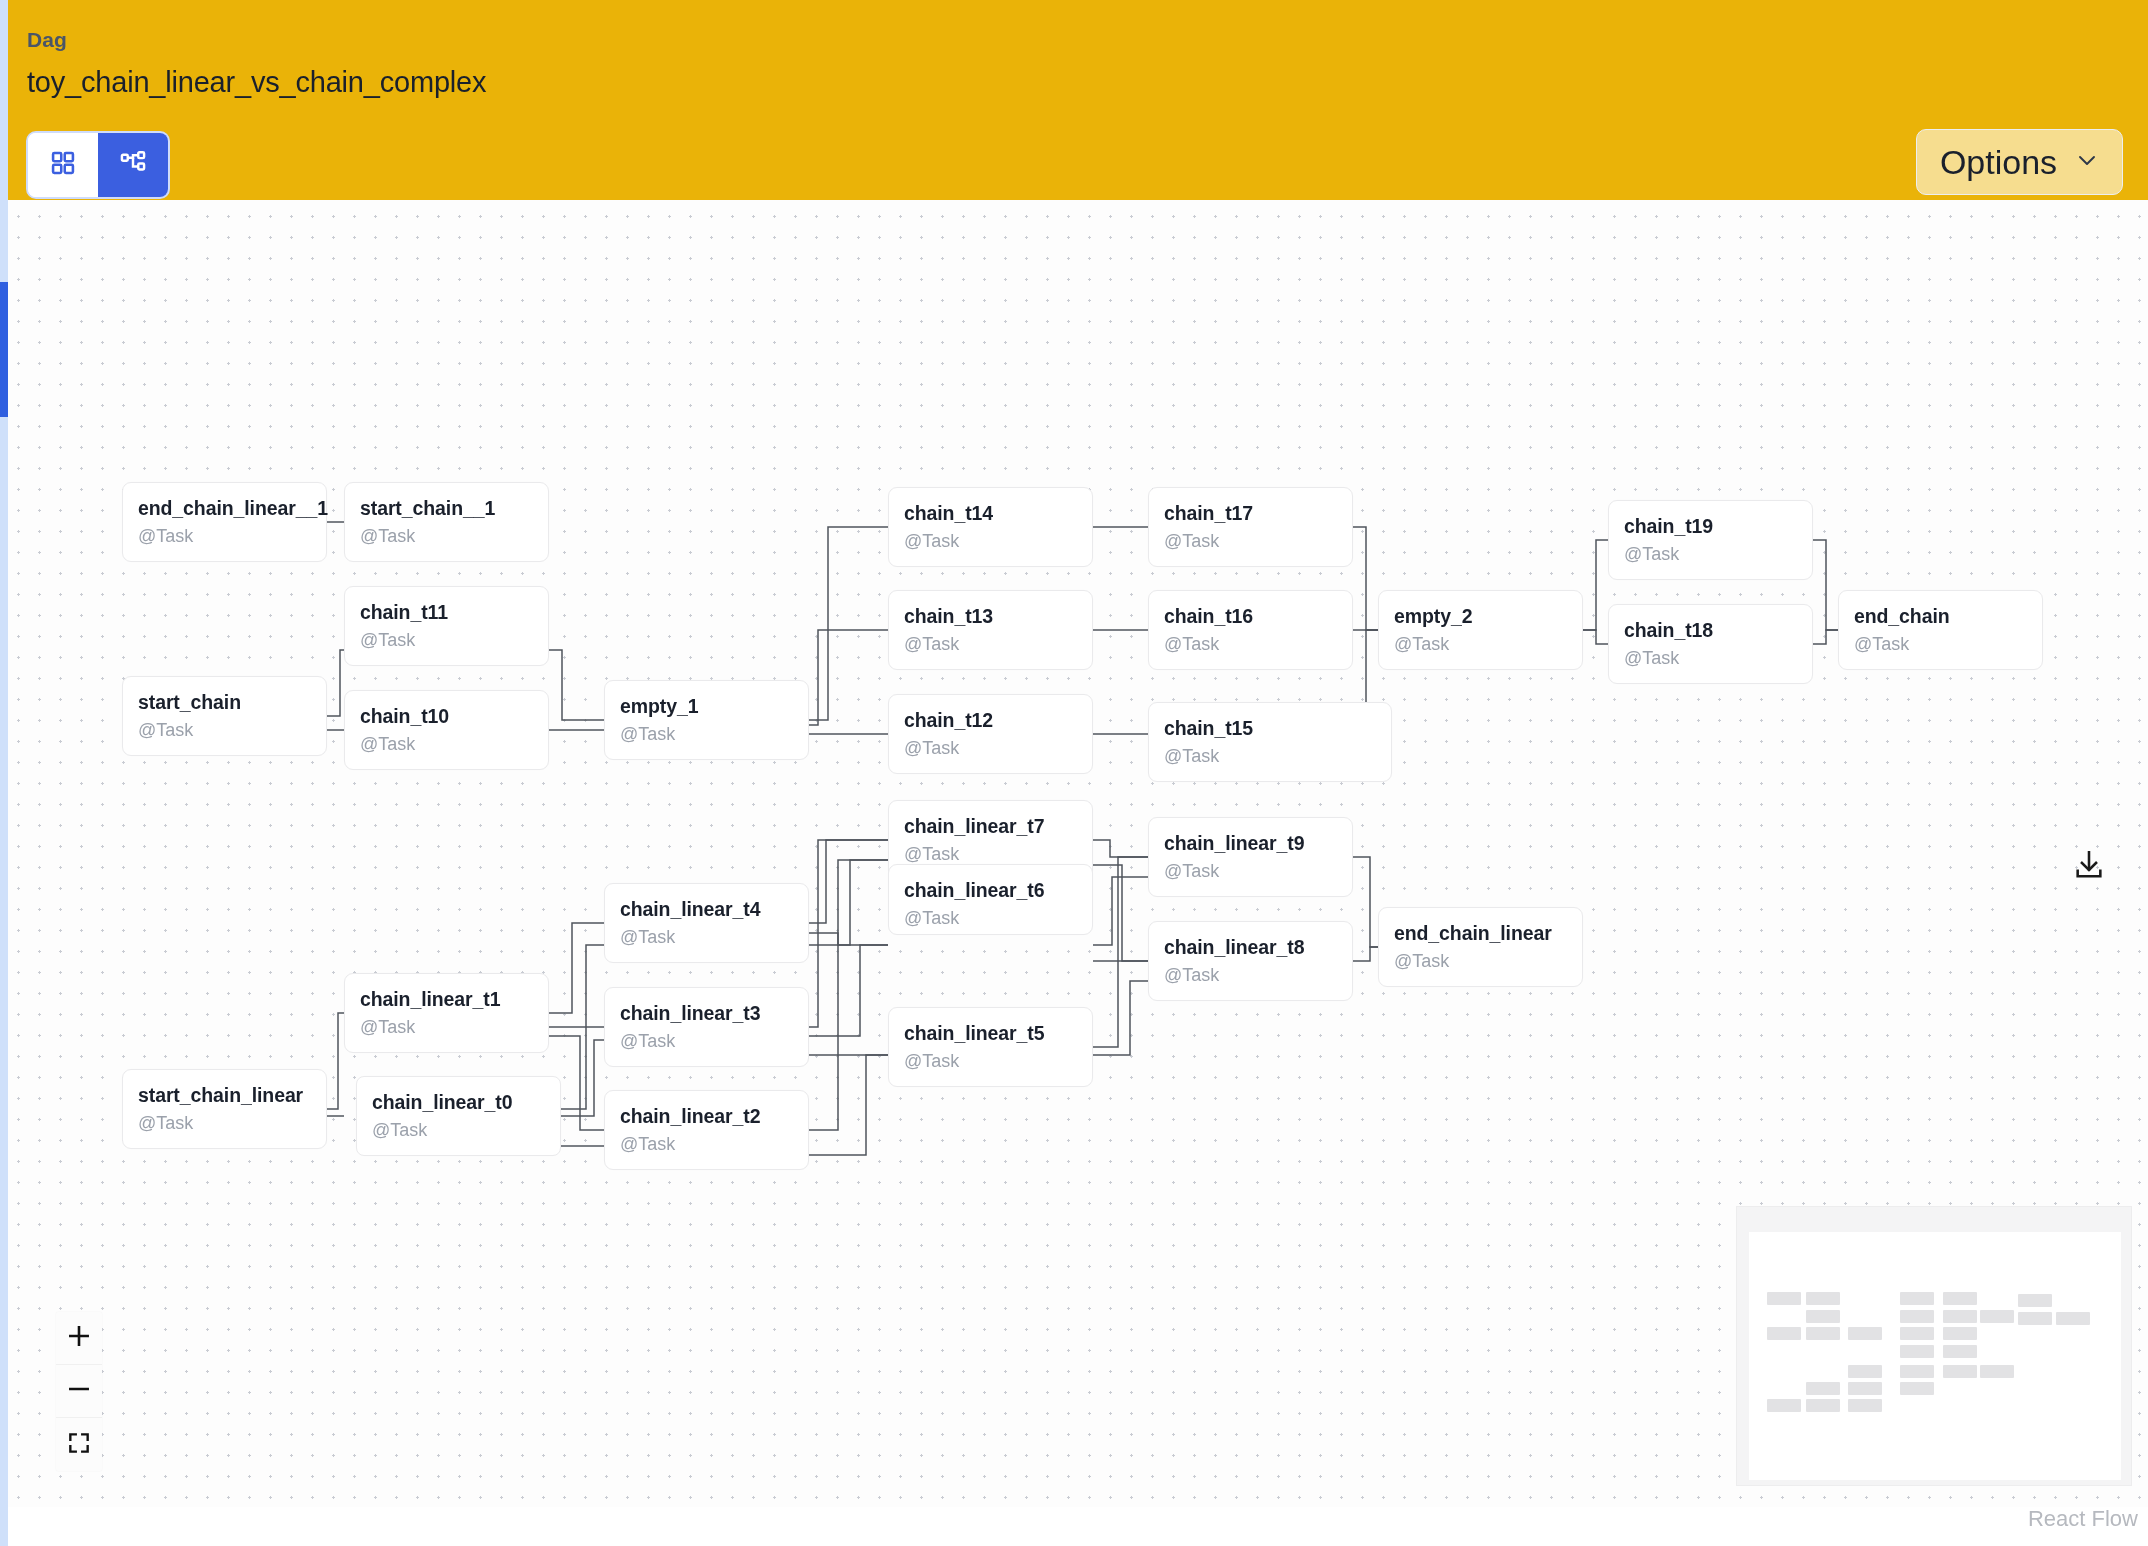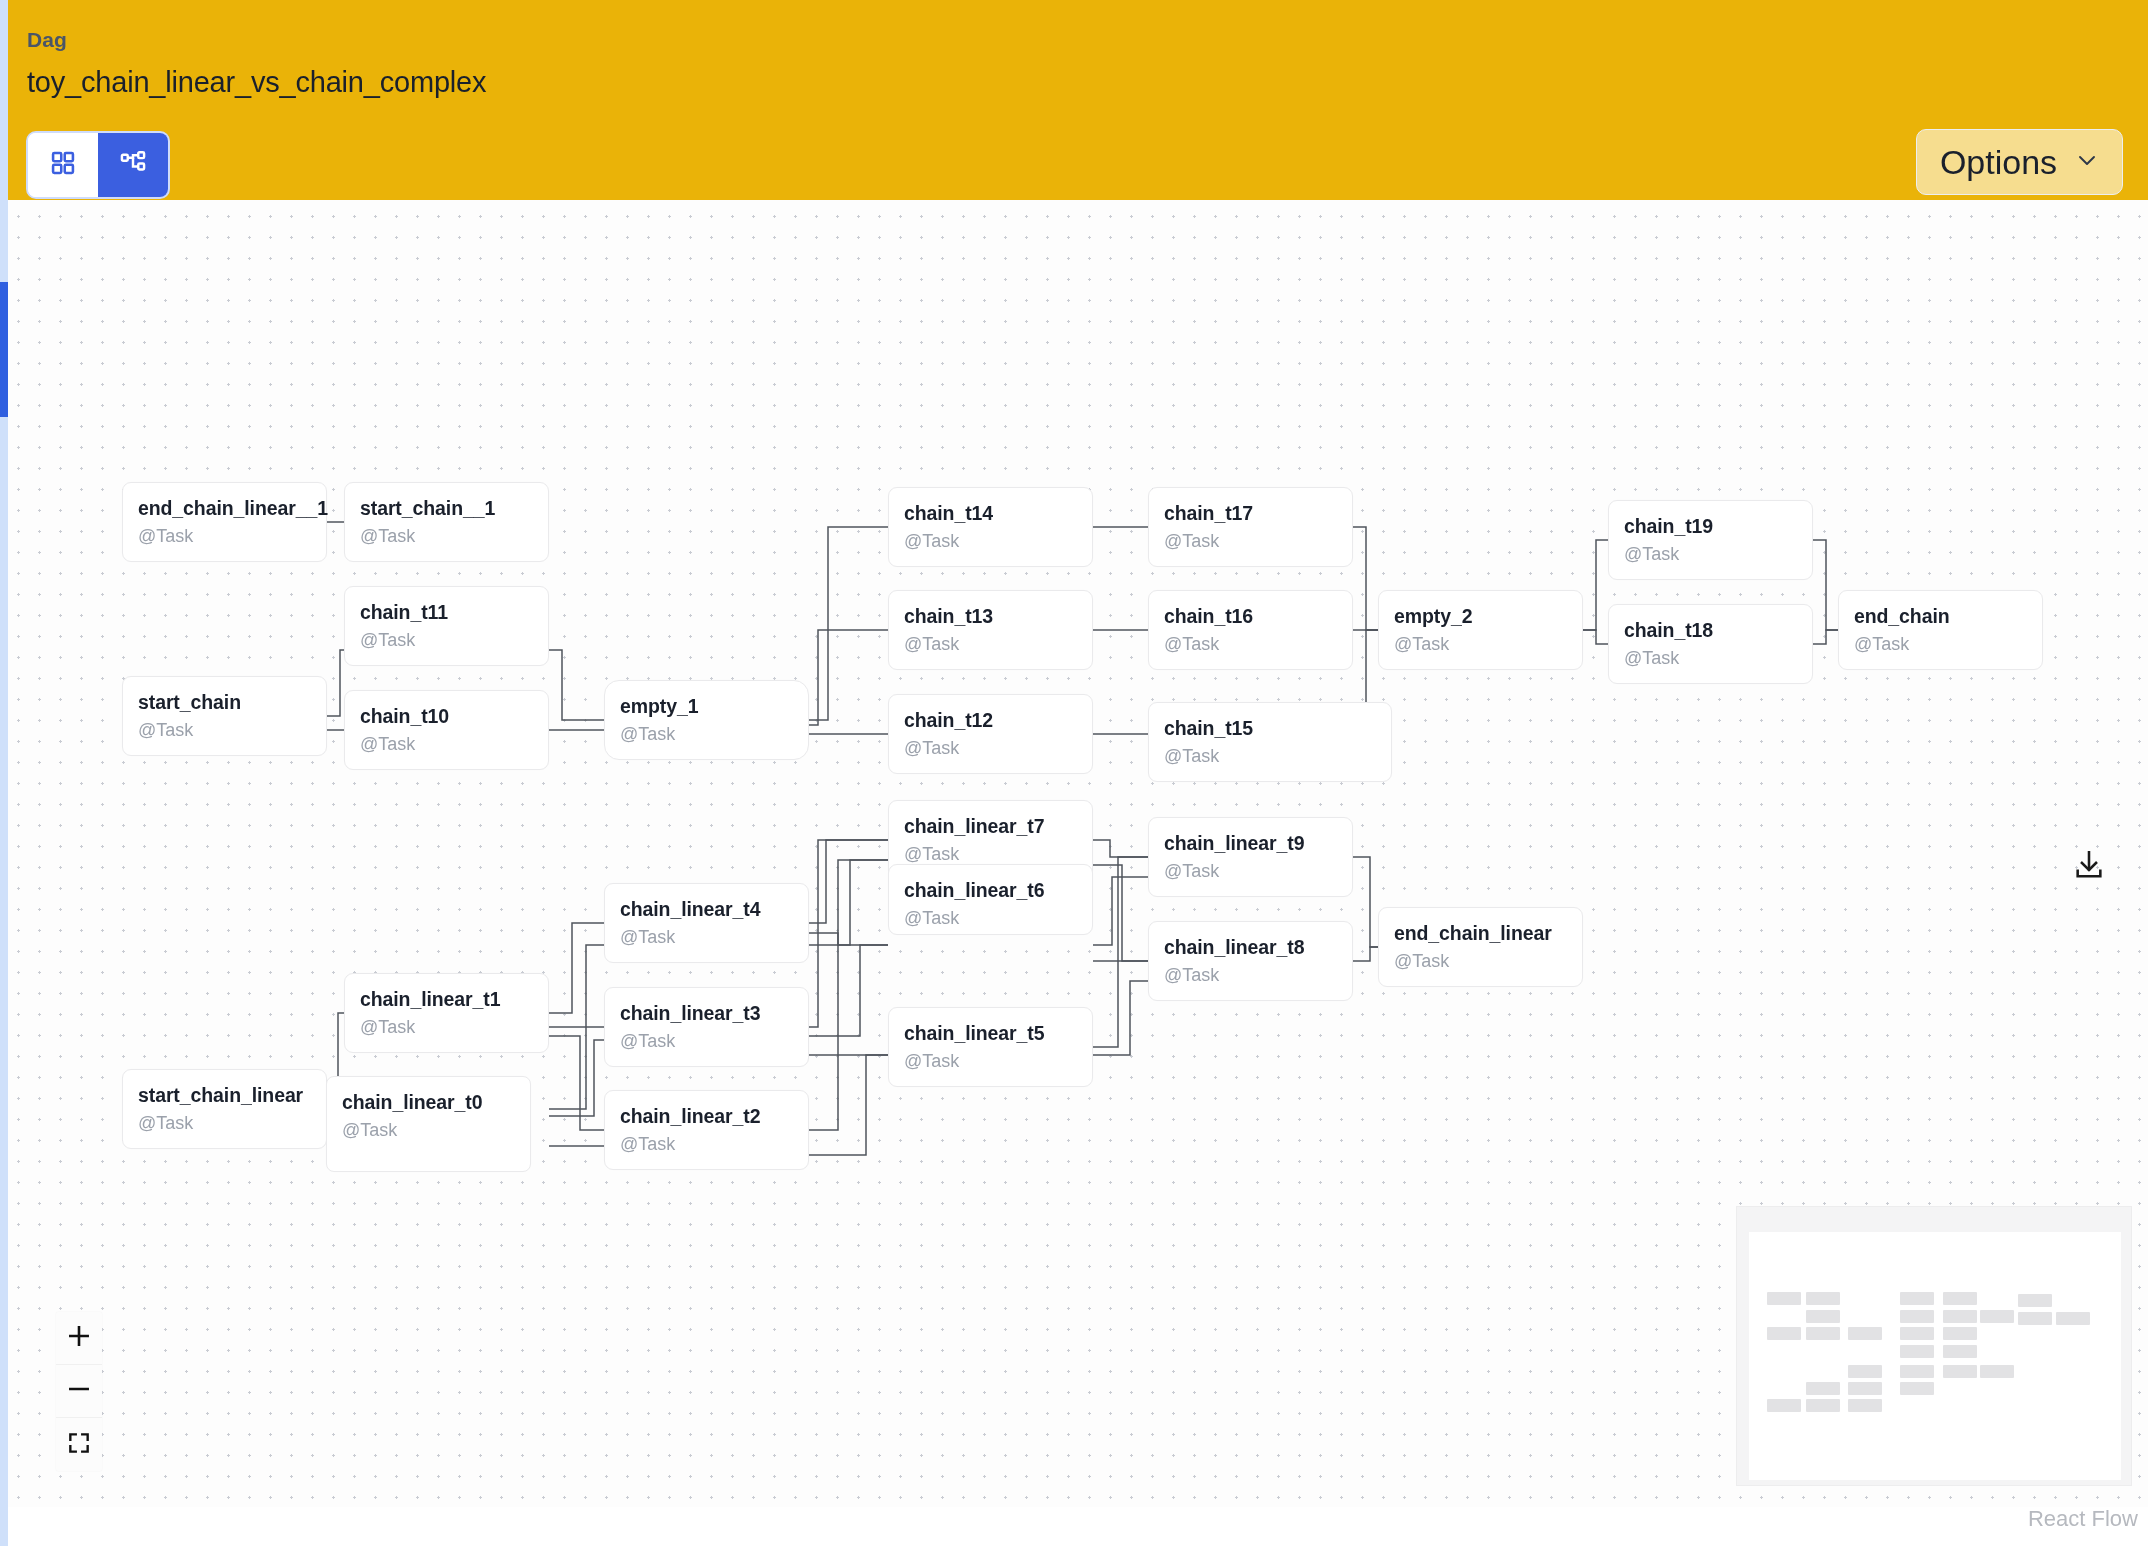--- a/index.html
+++ b/index.html
@@ -164,21 +164,21 @@
           <div class="ns">@Task</div>
         </div>
         <div class="node" style="left: 122px; top: 476px; width: 205px; height: 80px;">
           <div class="nt">start_chain</div>
           <div class="ns">@Task</div>
         </div>
         <div class="node" style="left: 344px; top: 490px; width: 205px; height: 80px;">
           <div class="nt">chain_t10</div>
           <div class="ns">@Task</div>
         </div>
-        <div class="node" style="left: 604px; top: 480px; width: 205px; height: 80px; border-radius: 15px;">
+        <div class="node" style="left: 604px; top: 480px; width: 205px; height: 80px;">
           <div class="nt">empty_1</div>
           <div class="ns">@Task</div>
         </div>
         <div class="node" style="left: 888px; top: 287px; width: 205px; height: 80px;">
           <div class="nt">chain_t14</div>
           <div class="ns">@Task</div>
         </div>
         <div class="node" style="left: 888px; top: 390px; width: 205px; height: 80px;">
           <div class="nt">chain_t13</div>
           <div class="ns">@Task</div>
@@ -248,21 +248,21 @@
           <div class="ns">@Task</div>
         </div>
         <div class="node" style="left: 888px; top: 807px; width: 205px; height: 80px;">
           <div class="nt">chain_linear_t5</div>
           <div class="ns">@Task</div>
         </div>
         <div class="node" style="left: 122px; top: 869px; width: 205px; height: 80px;">
           <div class="nt">start_chain_linear</div>
           <div class="ns">@Task</div>
         </div>
-        <div class="node" style="left: 326px; top: 876px; width: 205px; height: 96px; border-radius: 8px;">
+        <div class="node" style="left: 356px; top: 876px; width: 205px; height: 80px; border-radius: 8px;">
           <div class="nt">chain_linear_t0</div>
           <div class="ns">@Task</div>
         </div>
         <div class="node" style="left: 604px; top: 890px; width: 205px; height: 80px;">
           <div class="nt">chain_linear_t2</div>
           <div class="ns">@Task</div>
         </div>
       </div>
   </div>
 

